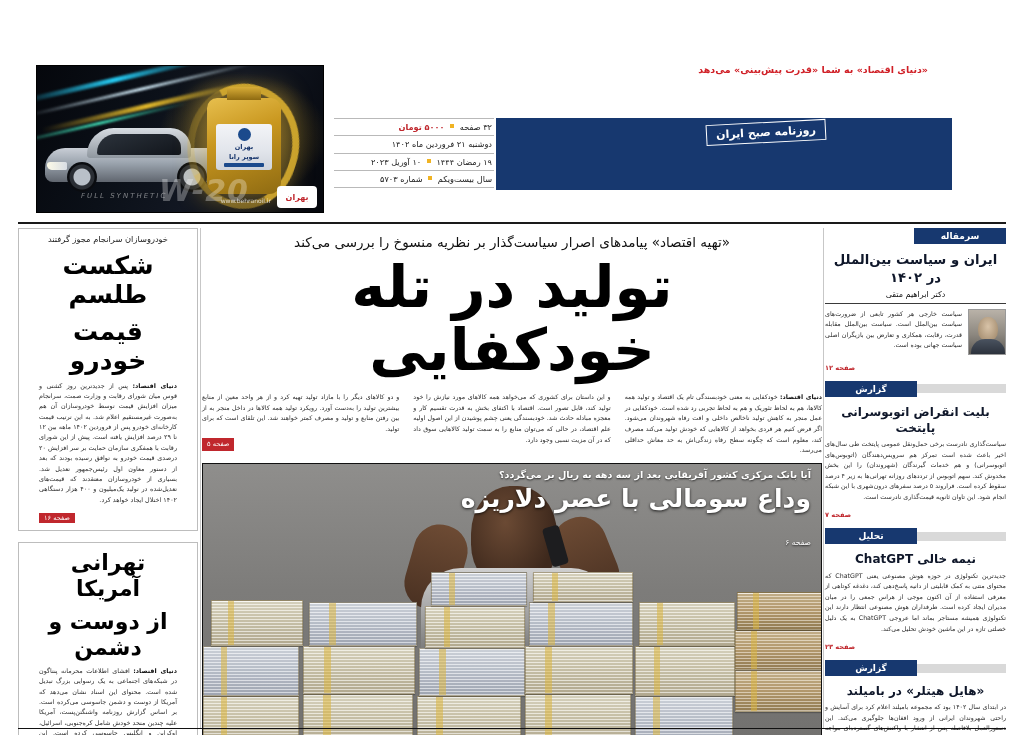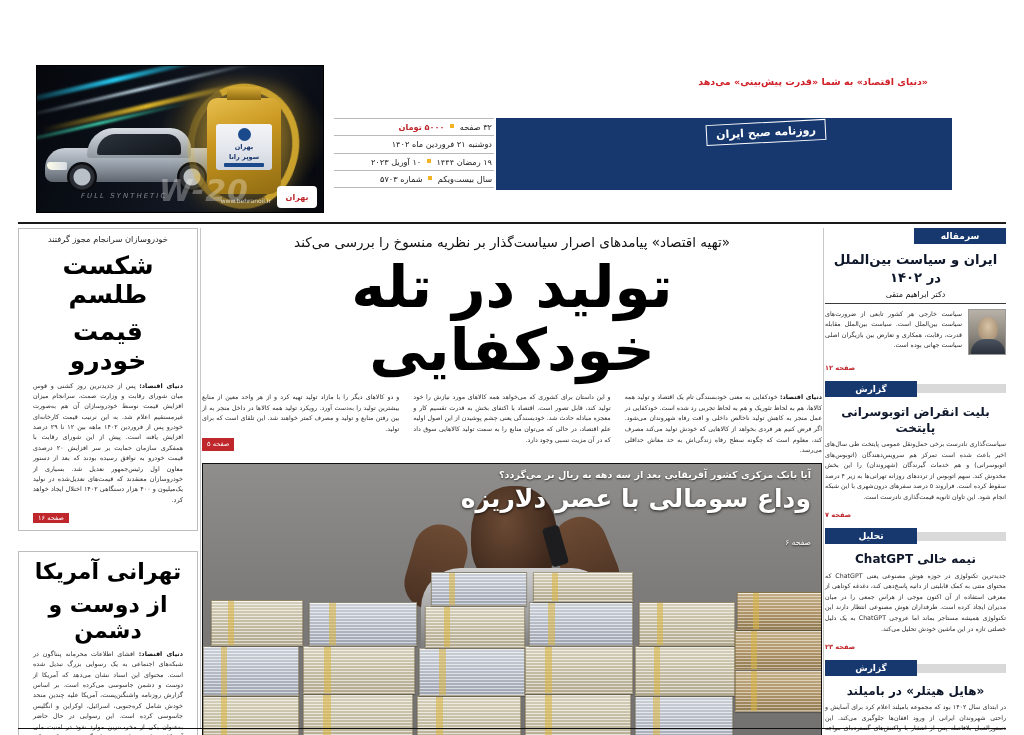--- a/index.html
+++ b/index.html
@@ -125,21 +125,21 @@
   }
   .mast-logo {
     position: absolute; right: 28px; top: 62px; width: 470px; height: 150px;
     display: flex; align-items: center; justify-content: flex-start;
     font-size: 92px; font-weight: bold; color: #111;
     letter-spacing: -2px; line-height: 1;
     text-shadow: 0 0 1px #000;
     pointer-events: none;
   }
   .mast-tagline {
-    position: absolute; right: 96px; top: 76px;
+    position: absolute; right: 96px; top: 64px;
     font-size: 9.5px; font-weight: bold; color: #d01f26;
     white-space: nowrap;
   }
   .mast-sub {
     position: absolute; right: 198px; top: 122px;
     border: 1px solid #fff; padding: 3px 9px;
     color: #fff; font-size: 11px; font-weight: bold;
     transform: rotate(-3deg);
     white-space: nowrap;
   }
@@ -153,21 +153,21 @@
   .col-left  { position: absolute; left: 0;    top: 0; width: 180px; }
   .col-main  { position: absolute; left: 184px; top: 0; width: 620px; }
   .col-right { position: absolute; left: 807px; top: 0; width: 181px; }
 
   .vrule { position: absolute; top: 0; width: 1px; height: 500px; background: #c7c7c7; }
   .vrule.v1 { left: 182px; }
   .vrule.v2 { left: 805px; }
 
   
   .box {
-    border: 1px solid #bdbdbd; padding: 5px 14px 6px; margin-bottom: 20px; background: #fff;
+    border: 1px solid #bdbdbd; padding: 5px 20px 6px; margin-bottom: 11px; background: #fff;
   }
   .kicker {
     font-size: 8.3px; color: #222; text-align: center;
     padding-bottom: 3px; line-height: 1.4;
   }
   .side-head {
     font-size: 25px; font-weight: bold; color: #000;
     text-align: center; line-height: 1.18; letter-spacing: -.5px;
     padding: 2px 0 5px;
   }

